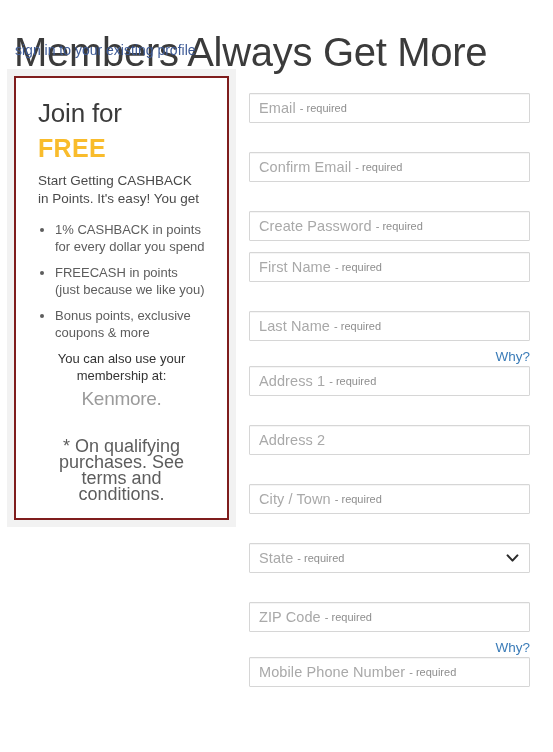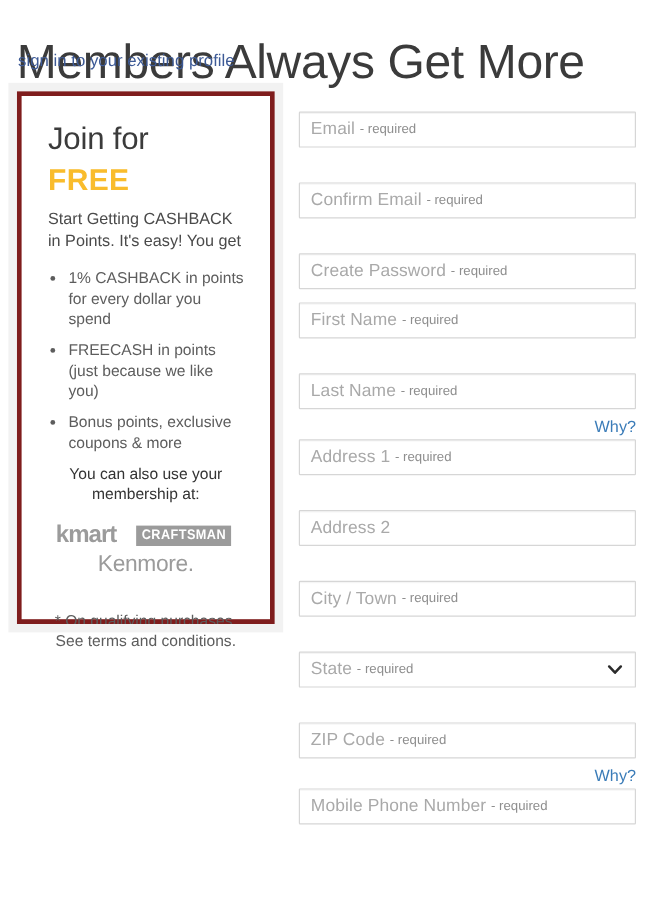--- a/index.html
+++ b/index.html
@@ -40,21 +40,21 @@
   }
 
   
   #promo-panel {
     position: absolute;
     left: 14px;
     top: 76px;
     width: 215px;
     height: 444px;
     background: #ffffff;
-    border: 4px solid #7f1d1d;
+    border: 2px solid #7f1d1d;
     outline: 7px solid #f2f2f2;
     padding: 20px 22px 0 22px;
   }
   .promo-join {
     font-size: 26px;
     font-weight: 400;
     color: #3b3b3b;
     line-height: 30px;
     letter-spacing: -0.2px;
   }
@@ -128,21 +128,21 @@
   .logo-kenmore {
     font-size: 19px;
     font-weight: 400;
     color: #9b9b9b;
     letter-spacing: -0.3px;
     line-height: 22px;
   }
   .promo-footnote {
     margin-top: 28px;
     text-align: center;
-    font-size: 13px;
+    font-size: 18px;
     color: #5d5d5d;
     line-height: 16px;
   }
 
   
   #form-column {
     position: absolute;
     left: 249px;
     top: 93px;
     width: 281px;
@@ -254,24 +254,20 @@
   <div class="promo-sub">Start Getting CASHBACK in Points. It's easy! You get</div>
 
   <ul class="promo-list">
     <li>1% CASHBACK in points for every dollar you spend</li>
     <li>FREECASH in points (just because we like you)</li>
     <li>Bonus points, exclusive coupons &amp; more</li>
   </ul>
 
   <div class="promo-alsouse">You can also use your membership at:</div>
 
-  <div class="logo-row">
-    <span class="logo-kmart">kmart</span>
-    <span class="logo-craftsman">CRAFTSMAN</span>
-  </div>
   <div class="logo-row-2">
     <span class="logo-kenmore">Kenmore.</span>
   </div>
 
   <div class="promo-footnote">* On qualifying purchases. See terms and conditions.</div>
 </div>
 
 <div id="form-column">
 
   <div class="field-wrap">

